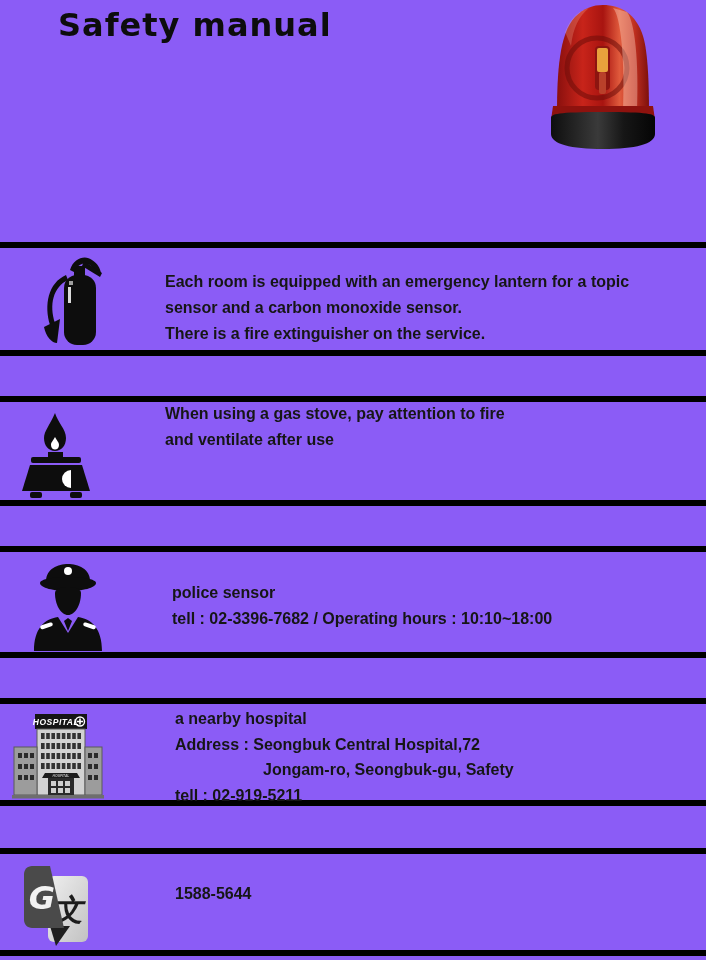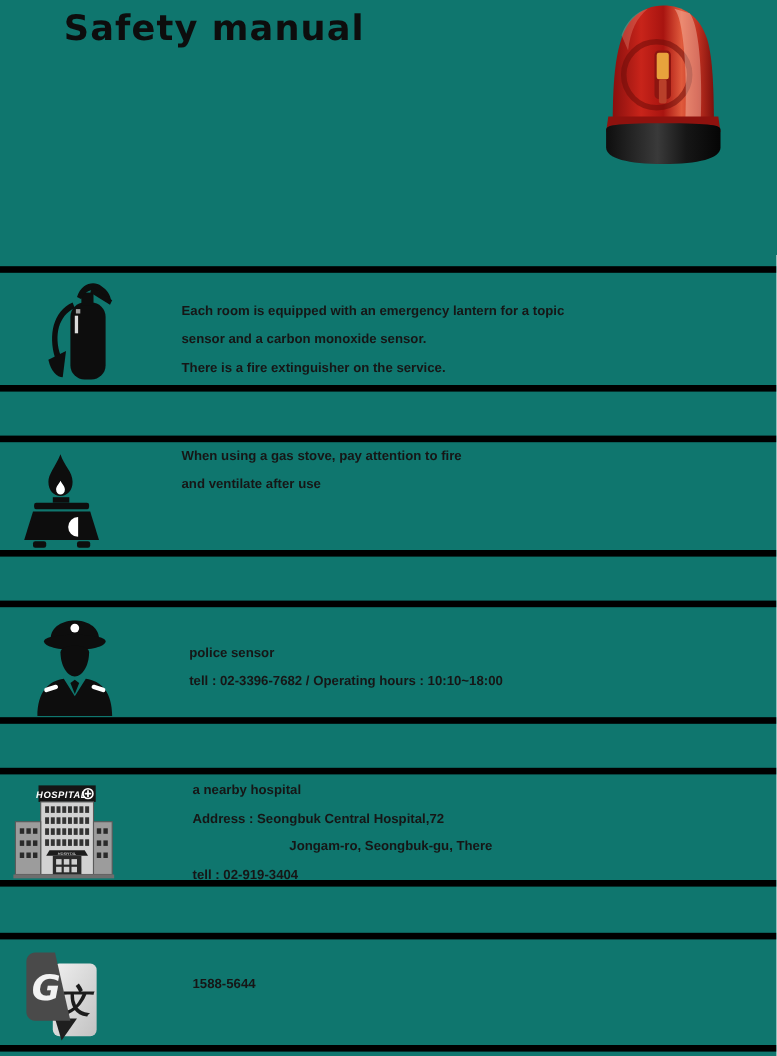--- a/index.html
+++ b/index.html
@@ -1,37 +1,37 @@
 <!DOCTYPE html>
 <html><head>
 <meta charset="utf-8">
 <style>
   html,body{margin:0;padding:0;background:#ffffff;}
   .page{
     position:relative;
     width:706px;height:960px;
-    background:#0f766e;
+    background:#8b5cf6;
     overflow:hidden;
     font-family:"Liberation Sans",sans-serif;
     color:#111;
   }
   .title{
     position:absolute;left:58px;top:6px;
     font-family:"DejaVu Sans",sans-serif;
     font-size:32px;font-weight:900;letter-spacing:1px;
     color:#0d0d0d;margin:0;
   }
   .bar{
     position:absolute;left:0;width:706px;height:6px;
     background:#000;
   }
   .icon{position:absolute;font-style:italic;}
   .textblock{
     position:absolute;
-    font-size:12px;font-weight:bold;color:#161616;
+    font-size:16px;font-weight:bold;color:#161616;
   }
   .textblock p{margin:0;line-height:26px;white-space:nowrap;}
   .textblock.tight p{line-height:25.5px;}
   .indent{padding-left:88px;}
   .beacon{position:absolute;left:543px;top:2px;}
 </style>
 </head>
 <body>
 
 <div class="page">
@@ -250,22 +250,22 @@
           <rect x="46" y="76" width="5" height="5"></rect>
           <rect x="53" y="76" width="5" height="5"></rect>
       </g>
 
       <rect x="0" y="83" width="92" height="3.5" fill="#6e6e6e"></rect>
     </svg>
   </div>
   <div class="textblock tight" style="left:175px;top:706px">
     <p>a nearby hospital</p>
     <p>Address : Seongbuk Central Hospital,72</p>
-    <p class="indent">Jongam-ro, Seongbuk-gu, There</p>
-    <p>tell : 02-919-3404</p>
+    <p class="indent">Jongam-ro, Seongbuk-gu, Safety</p>
+    <p>tell : 02-919-5211</p>
   </div>
 
   <div class="icon" style="left:22px;top:862px">
     <svg width="66" height="86" viewBox="0 0 66 86">
       <defs>
         <linearGradient id="ltCard" x1="0" y1="0" x2="1" y2="1">
           <stop offset="0" stop-color="#efefef"></stop>
           <stop offset="1" stop-color="#c2c2c2"></stop>
         </linearGradient>
       </defs>

